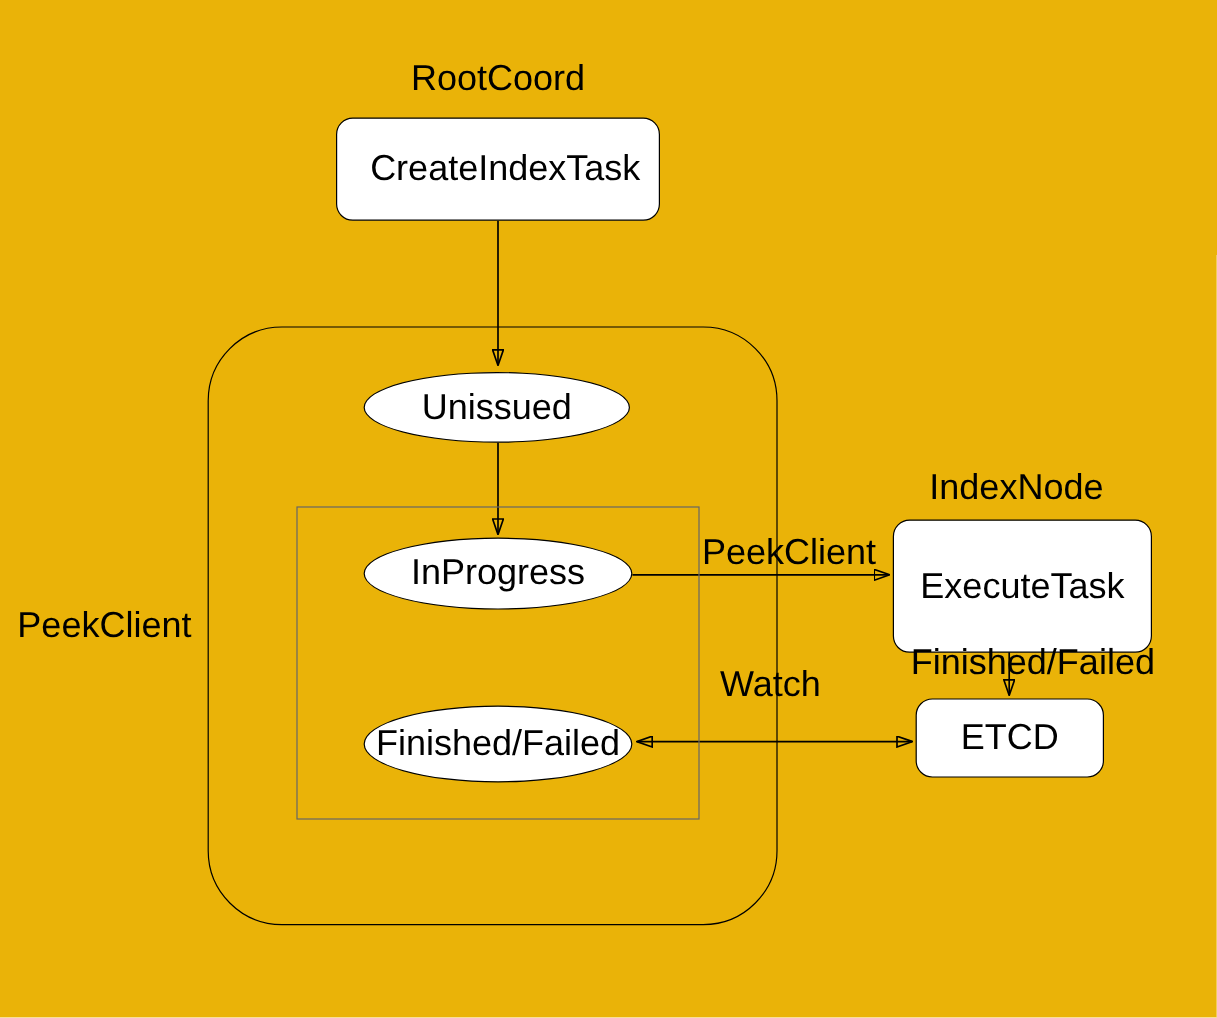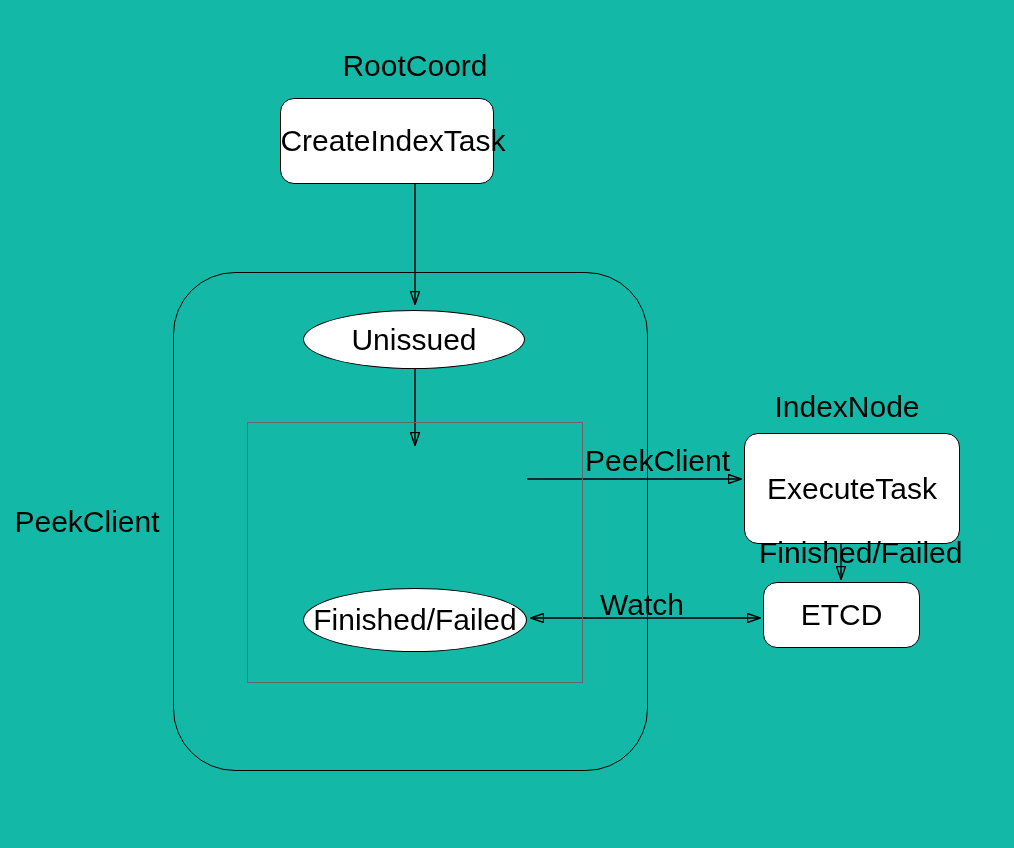--- a/index.html
+++ b/index.html
@@ -1,45 +1,45 @@
 <!DOCTYPE html>
 <html><head>
 <meta charset="utf-8">
 <style>
   html,body{margin:0;padding:0;background:#ffffff;}
   .canvas{
-    position:relative;width:1014px;height:848px;background:#14b8a6;
+    position:relative;width:1014px;height:848px;background:#eab308;
     font-family:"Liberation Sans",sans-serif;font-size:30px;color:#000000;
     overflow:hidden;
   }
   .arrow-layer{position:absolute;left:0;top:0;z-index:1;}
   .arrow-layer path{stroke:#000000;stroke-width:1.4;fill:none;}
   .shape{position:absolute;box-sizing:border-box;z-index:2;display:flex;align-items:center;justify-content:center;}
   .rbox{background:#ffffff;border:1.6px solid #000000;border-radius:14px;}
   .ellipse{background:#ffffff;border:1.5px solid #000000;border-radius:50%;}
   .outer-group{position:absolute;box-sizing:border-box;z-index:1;border:1.6px solid #000000;border-radius:62px;background:transparent;}
   .inner-group{position:absolute;box-sizing:border-box;z-index:2;border:1.6px solid #666666;background:transparent;}
   .lbl{position:absolute;z-index:4;white-space:nowrap;line-height:34px;}
   .lbl.center{text-align:center;}
   
-  #box-create{left:280px;top:98px;width:214px;height:86px;padding-left:12px;}
+  #box-create{left:280px;top:98px;width:270px;height:86px;padding-left:12px;}
   #box-execute{left:744px;top:433px;width:216px;height:111px;}
   #box-etcd{left:763px;top:582px;width:157px;height:66px;}
   #group-indexcoord{left:173px;top:272px;width:475px;height:499px;}
   #group-assignloop{left:247px;top:422px;width:336px;height:261px;}
   #el-unissued{left:303px;top:310px;width:222px;height:59px;text-align:right;}
   #el-inprogress{left:303px;top:448px;width:224px;height:60px;}
   #el-finished{left:303px;top:588px;width:224px;height:64px;}
   #lbl-rootcoord{left:280px;top:49px;width:270px;}
   #lbl-indexcoord{left:6px;top:505px;width:162px;}
   #lbl-indexnode{left:737px;top:390px;width:220px;}
   #lbl-assignloop{left:247px;top:704px;width:336px;}
   #lbl-peekclient{left:585px;top:444px;}
   #lbl-finishedfailed{left:759px;top:536px;}
-  #lbl-watch{left:600px;top:588px;}
+  #lbl-watch{left:600px;top:554px;}
 </style>
 </head>
 <body>
 
 <div class="canvas">
 
   <svg class="arrow-layer" width="1014" height="848" viewBox="0 0 1014 848">
     <defs>
       <marker id="ah" viewBox="0 0 14 10" refX="13" refY="5" markerWidth="14" markerHeight="10" orient="auto-start-reverse" markerUnits="userSpaceOnUse">
         <path d="M0.5,0.5 L13.5,5 L0.5,9.5 Z" fill="#000000" stroke="none"></path>
@@ -64,20 +64,23 @@
 
 
   <div class="shape rbox" id="box-create">
     <span>CreateIndexTask</span>
   </div>
 
   <div class="shape ellipse" id="el-unissued">
     <span>Unissued</span>
   </div>
 
+  <div class="shape ellipse" id="el-inprogress">
+    <span>InProgress</span>
+  </div>
 
   <div class="shape ellipse" id="el-finished">
     <span>Finished/Failed</span>
   </div>
 
   <div class="shape rbox" id="box-execute">
     <span>ExecuteTask</span>
   </div>
 
   <div class="shape rbox" id="box-etcd">

